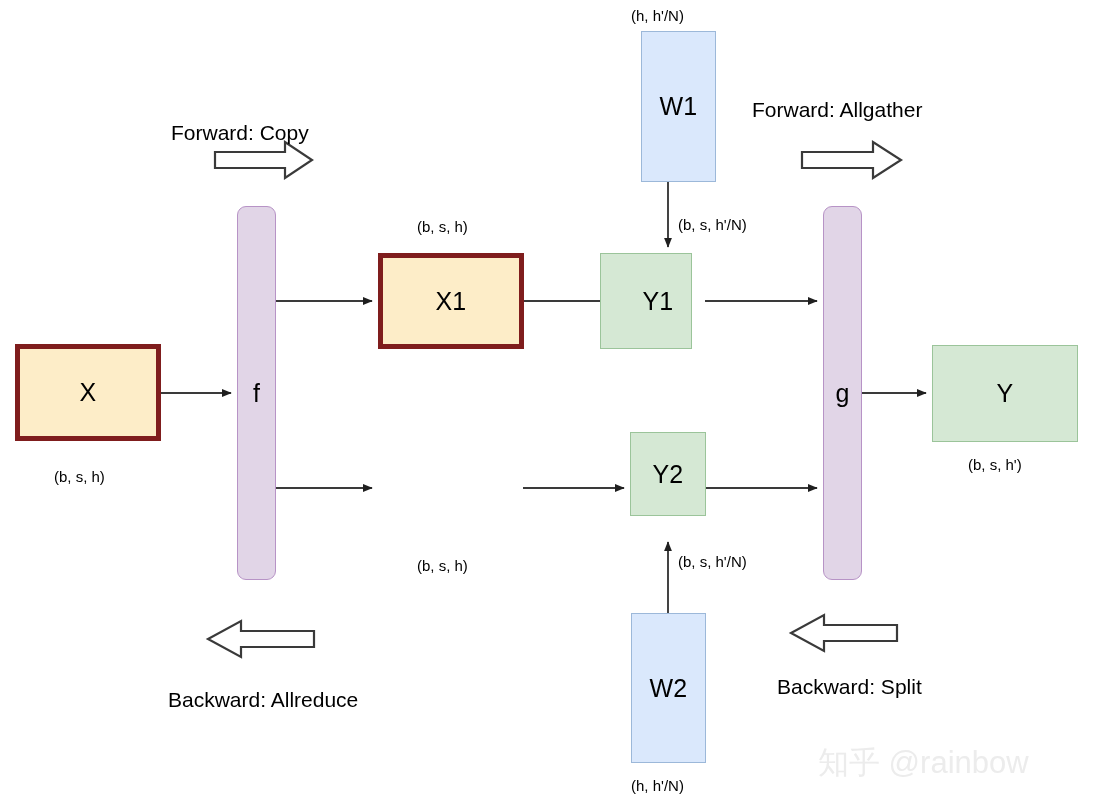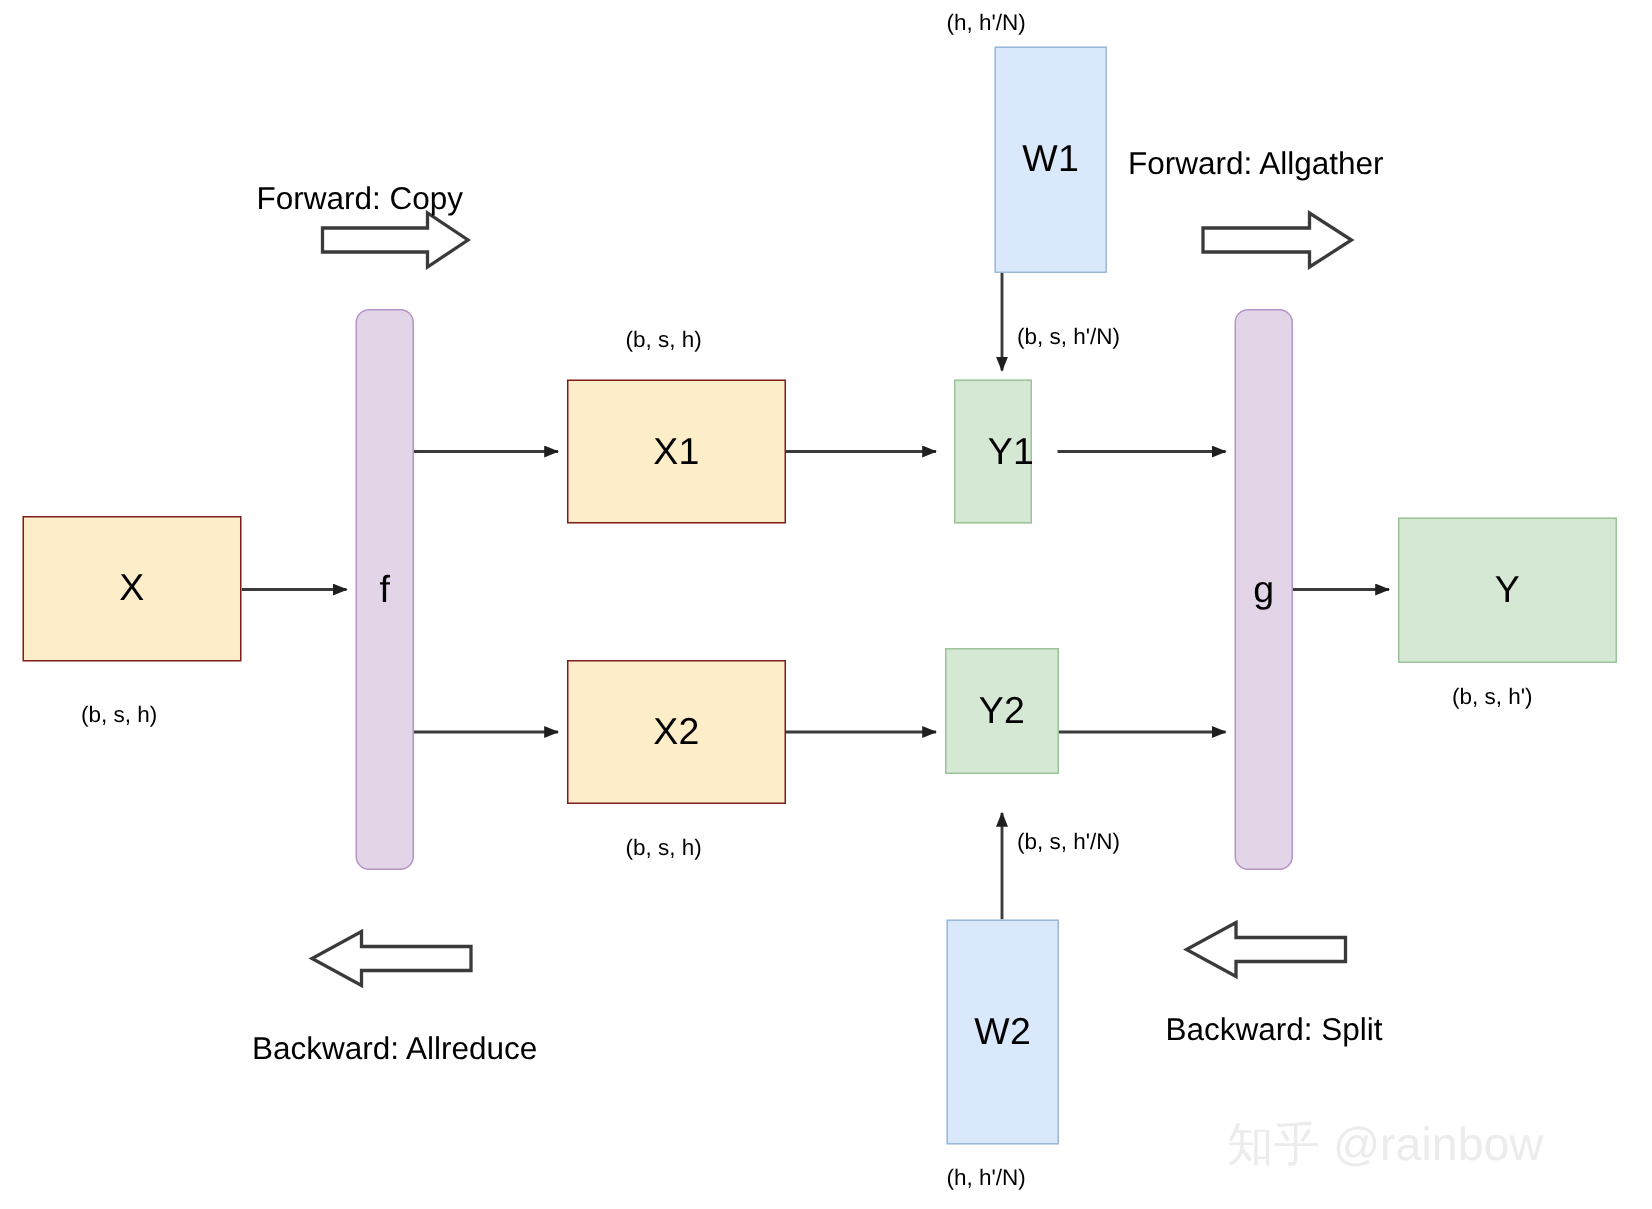--- a/index.html
+++ b/index.html
@@ -25,21 +25,21 @@
     display: flex;
     align-items: center;
     justify-content: center;
     font-size: 25px;
     line-height: 1;
     color: #000000;
     letter-spacing: 0.2px;
   }
   .node.yellow {
     background: #fdedc8;
-    border: 1px solid #7f1d1d;
+    border: 5px solid #7f1d1d;
   }
   .node.green {
     background: #d5e8d4;
     border: 1px solid #9bc49a;
   }
   .node.blue {
     background: #dae8fc;
     border: 1px solid #9cb8d9;
   }
   .node.purple {
@@ -134,33 +134,30 @@
   </div>
 
   <div class="node purple" style="left:237px; top:206px; width:39px; height:374px;">
     <span>f</span>
   </div>
 
   <div class="node yellow" style="left:378px; top:253px; width:146px; height:96px;">
     <span>X1</span>
   </div>
 
-  <div class="node yellow" style="left:378px; top:440px; width:146px; height:96px;">
-    <span>X2</span>
-  </div>
 
-  <div class="node blue" style="left:663px; top:31px; width:75px; height:151px;">
+  <div class="node blue" style="left:641px; top:31px; width:75px; height:151px;">
     <span>W1</span>
   </div>
 
   <div class="node blue" style="left:631px; top:613px; width:75px; height:150px;">
     <span>W2</span>
   </div>
 
-  <div class="node green" style="left:636px; top:253px; width:52px; height:96px;padding-left:24px;">
+  <div class="node green" style="left:600px; top:253px; width:92px; height:96px;padding-left:24px;">
     <span>Y1</span>
   </div>
 
   <div class="node green" style="left:630px; top:432px; width:76px; height:84px;">
     <span>Y2</span>
   </div>
 
   <div class="node purple" style="left:823px; top:206px; width:39px; height:374px;">
     <span>g</span>
   </div>

